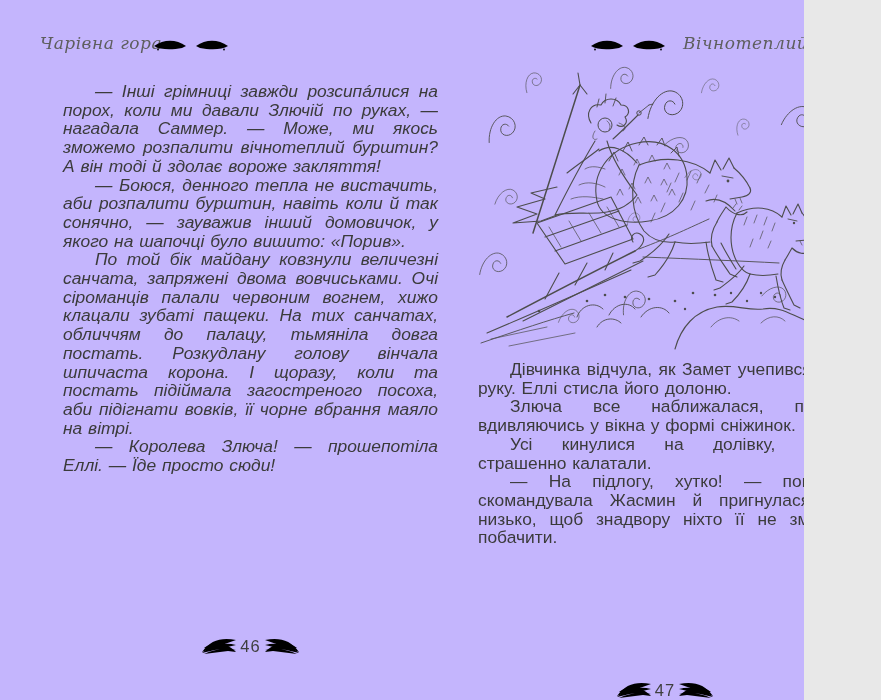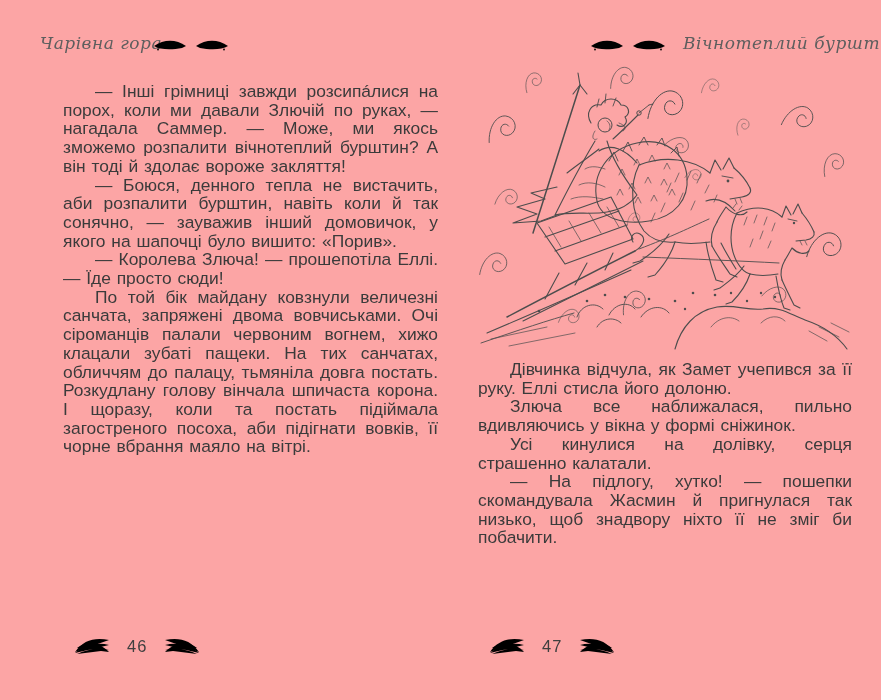--- a/index.html
+++ b/index.html
@@ -1,54 +1,54 @@
 <!DOCTYPE html>
 <html lang="uk"><head>
 <meta charset="utf-8">
 <style>
   html,body{margin:0;padding:0;background:#e8e8e8;}
   .spread{
-    position:relative;width:881px;height:700px;background:#fca5a5;
+    position:relative;width:804px;height:700px;background:#c4b5fd;
     overflow:hidden;font-family:"Liberation Sans",sans-serif;
   }
   
   .running-title{
     position:absolute;top:33px;font-family:"DejaVu Serif",serif;
     font-style:italic;font-size:17px;color:#5e5e5e;letter-spacing:.5px;
     white-space:nowrap;
   }
   .running-title.lp{left:40px;}
   .running-title.rp{left:683px;}
   .garland{position:absolute;top:37px;width:86px;height:18px;}
   .garland.lp{left:148px;}
   .garland.rp{left:585px;}
   
   .text-col{position:absolute;width:375px;color:#3b3b3b;}
-  .text-col.lp{left:63px;top:82px;}
+  .text-col.lp{left:63px;top:82px;font-style:italic;}
   .text-col.rp{left:478px;top:360px;width:374px;}
   .text-col p{
     margin:0;text-indent:32px;text-align:justify;
     font-size:17.4px;line-height:18.7px;word-spacing:1px;
   }
   
   .illustration{position:absolute;left:479px;top:64px;width:378px;height:286px;}
   .illustration .ink path,.illustration .ink use{
     stroke:#4d4d4d;fill:none;stroke-width:1.1;stroke-linecap:round;stroke-linejoin:round;
   }
   .illustration .thin{stroke-width:.7 !important;}
   .illustration .mid{stroke-width:.9 !important;}
   .illustration .bold{stroke-width:1.5 !important;}
   .illustration .dot{fill:#4d4d4d;stroke:none;}
   
   .page-footer{
     position:absolute;top:636px;display:flex;align-items:center;
-    justify-content:flex-start;gap:16px;
+    justify-content:center;gap:2px;
   }
   .page-footer.lp{left:63px;width:375px;}
-  .page-footer.rp{left:478px;width:374px;}
+  .page-footer.rp{left:478px;width:374px;margin-top:44px;}
   .page-number{font-size:16.5px;color:#3f3f3f;letter-spacing:1px;}
   .sprig{width:48px;height:20px;}
   .sprig.flip{transform:scaleX(-1);}
   .defs-holder{position:absolute;width:0;height:0;overflow:hidden;}
 </style>
 </head>
 <body>
 
 <svg class="defs-holder" aria-hidden="true">
   <defs>
@@ -77,22 +77,22 @@
 <div class="spread">
 
   <span class="running-title lp">Чарівна гора</span>
   <svg class="garland lp orn" viewBox="0 0 86 18">
     <use href="#garland-sym"></use>
   </svg>
 
   <div class="text-col lp">
     <p>— Інші грімниці завжди розсипáлися на порох, коли ми давали Злючій по руках, — нагадала Саммер. — Може, ми якось зможемо розпалити вічнотеплий бурштин? А він тоді й здолає вороже закляття!</p>
     <p>— Боюся, денного тепла не вистачить, аби розпалити бурштин, навіть коли й так сонячно, — зауважив інший домовичок, у якого на шапочці було вишито: «Порив».</p>
+    <p>По той бік майдану ковзнули величезні санчата, запряжені двома вовчиськами. Очі сіроманців палали червоним вогнем, хижо клацали зубаті пащеки. На тих санчатах, обличчям до палацу, тьмяніла довга постать. Розкудлану голову вінчала шпичаста корона. І щоразу, коли та постать підіймала загостреного посоха, аби підігнати вовків, її чорне вбрання маяло на вітрі.</p>
     <p>— Королева Злюча! — прошепотіла Еллі. — Їде просто сюди!</p>
-    <p>По той бік майдану ковзнули величезні санчата, запряжені двома вовчиськами. Очі сіроманців палали червоним вогнем, хижо клацали зубаті пащеки. На тих санчатах, обличчям до палацу, тьмяніла довга постать. Розкудлану голову вінчала шпичаста корона. І щоразу, коли та постать підіймала загостреного посоха, аби підігнати вовків, її чорне вбрання маяло на вітрі.</p>
   </div>
 
   <div class="page-footer lp">
     <svg class="sprig orn" viewBox="0 0 48 20">
         <use href="#sprig-sym"></use>
       </svg>
     <span class="page-number">46</span>
     <svg class="sprig flip orn" viewBox="0 0 48 20">
         <use href="#sprig-sym"></use>
       </svg>

